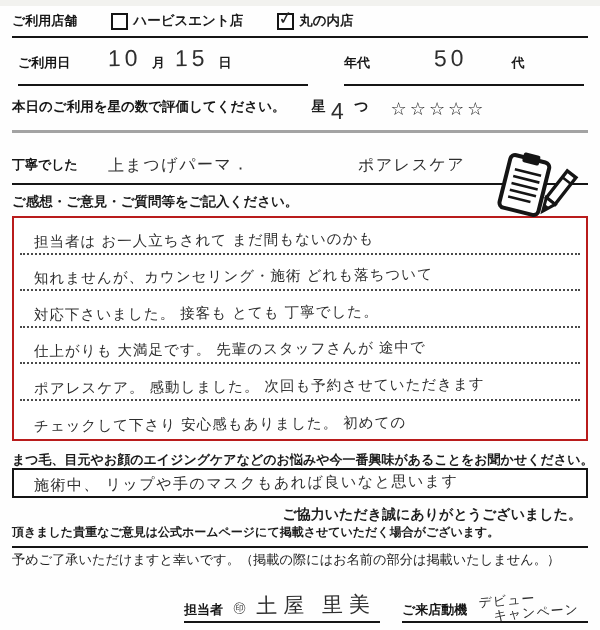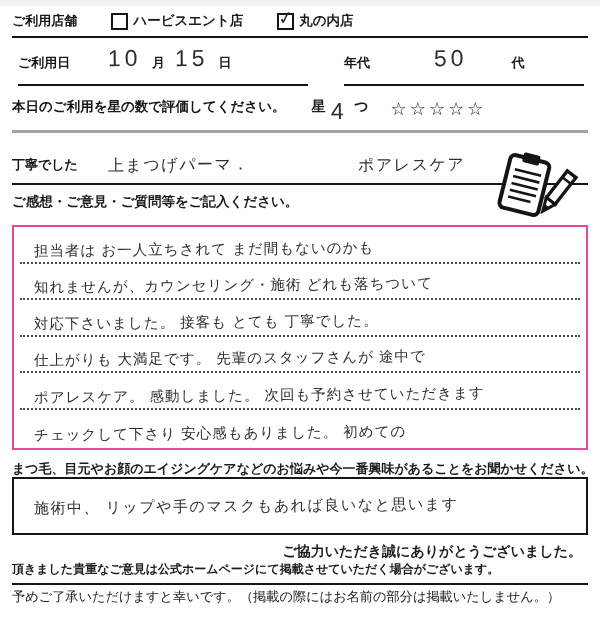--- a/index.html
+++ b/index.html
@@ -79,39 +79,39 @@
 
   
   .clip-icon{
     position:absolute;right:16px;top:144px;
     width:96px;height:74px;z-index:3;
   }
 
   
   .prompt{margin-top:8px;height:20px;font-weight:700;font-size:13.5px;}
   .fb-box{
-    margin-top:12px;height:225px;
-    border:2px solid #ec4899;
+    margin-top:3px;height:225px;
+    border:2px solid #b91c1c;
     box-sizing:border-box;
     background:#fff;
     padding:0 6px;
   }
   .fb-line{
     height:36.5px;
     display:flex;align-items:flex-end;
     border-bottom:2px dotted #4a4a4a;
     padding:0 8px 3px 14px;
     box-sizing:border-box;
   }
   .fb-line:last-child{border-bottom:none;}
   .fb-line .hand{font-size:14.5px;letter-spacing:1px;}
 
   .prompt2{margin-top:10px;height:16px;font-weight:700;font-size:13px;white-space:nowrap;}
   .ans-box{
-    margin-top:1px;height:58px;
+    margin-top:1px;height:30px;
     border:2px solid #151515;box-sizing:border-box;background:#fff;
     display:flex;align-items:center;padding-left:20px;
   }
   .ans-box .hand{font-size:15px;}
 
   .thanks{margin-top:8px;height:18px;text-align:right;font-weight:700;font-size:14px;padding-right:6px;}
 
   .notice1{
     margin-top:0;height:22px;
     font-weight:700;font-size:12px;white-space:nowrap;

